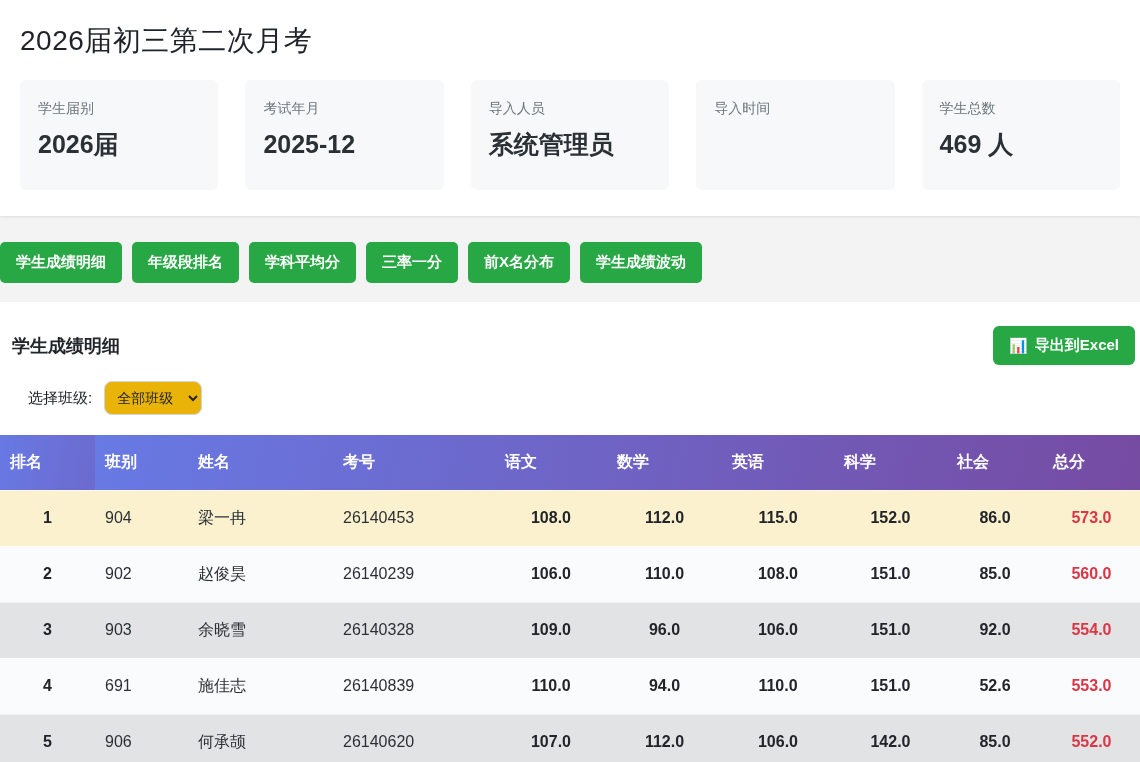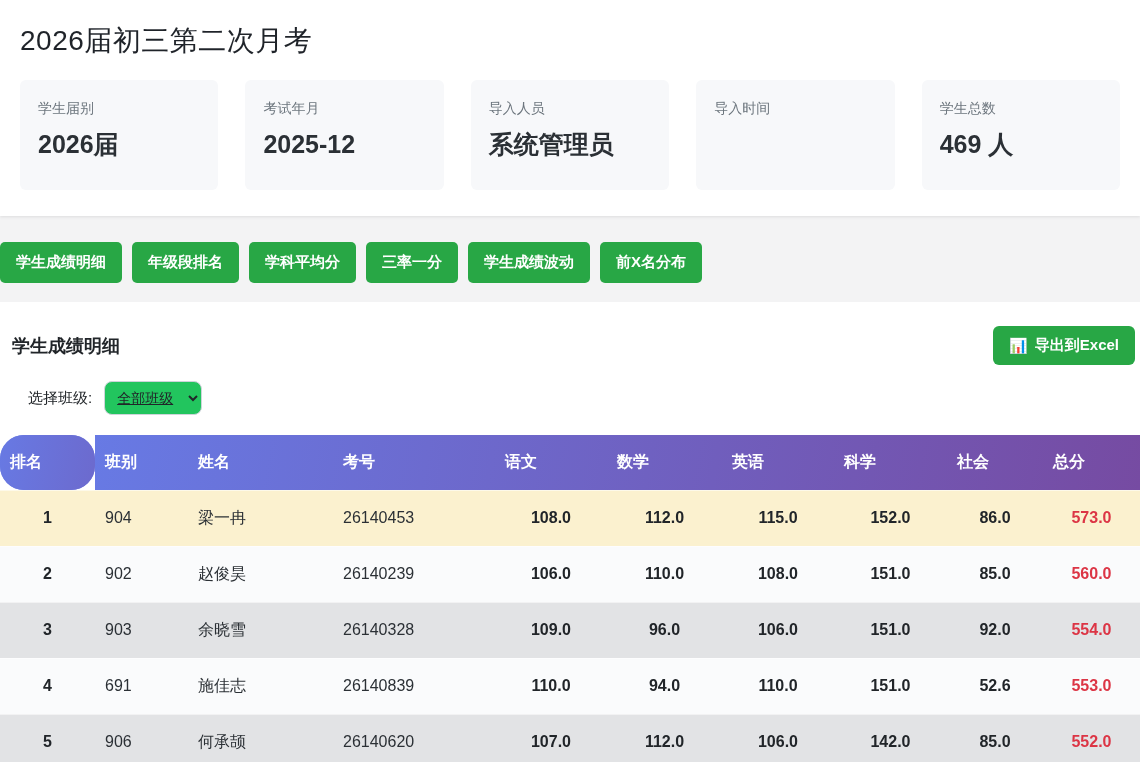--- a/index.html
+++ b/index.html
@@ -24,21 +24,21 @@
     padding:16px 20px 26px 20px;
     box-shadow:0 1px 3px rgba(0,0,0,.09);
   }
   .page-title{
     font-size:28px;
     font-weight:400;
     color:#1f2329;
     margin:6px 0 20px 0;
     letter-spacing:.5px;
   }
-  .info-cards{display:flex;gap:27px;}
+  .info-cards{display:flex;gap:27px;justify-content:center;}
   .info-card{
     flex:1;
     background:#f7f8fa;
     border-radius:6px;
     padding:20px 18px;
     height:110px;
   }
   .info-card .label{font-size:14px;color:#6c757d;margin-bottom:10px;}
   .info-card .value{font-size:25px;font-weight:700;color:#2b3035;line-height:1.35;}
   
@@ -94,41 +94,40 @@
     padding:0 12px;
     margin:16px 0 20px 16px;
   }
   .filter-label{font-size:15px;color:#212529;}
   .class-select{
     font-size:14px;
     font-family:inherit;
     padding:7px 8px;
     border:1px solid #ced4da;
     border-radius:8px;
-    background:#22c55e;
+    background:#eab308;
     color:#212529;
     min-width:98px;
-    text-decoration:underline;
   }
   
   table{
     width:1140px;
     border-collapse:collapse;
     table-layout:fixed;
   }
   thead th{
     background:linear-gradient(135deg,var(--grad-start) 0%,var(--grad-end) 100%);
     color:#fff;
     font-size:16px;
     font-weight:600;
     text-align:left;
     height:55px;
     padding-left:10px;
   }
-  thead tr th:first-child{background:linear-gradient(100deg,var(--grad-start) -30%,var(--grad-end) 300%);border-radius:24px;}
+  thead tr th:first-child{background:linear-gradient(100deg,var(--grad-start) -30%,var(--grad-end) 300%);}
   thead{background:linear-gradient(100deg,var(--grad-start) 0%,var(--grad-end) 100%);}
   thead th{background:transparent;}
   tbody td{
     height:56px;
     font-size:16px;
     color:#212529;
     border-top:1px solid rgba(255,255,255,.55);
   }
   tbody tr{background:var(--white-row);}
   tbody tr:nth-child(odd){background:var(--gray-row);}
@@ -164,22 +163,22 @@
       <div class="value">469 人</div>
     </div>
   </div>
 </div>
 
 <div class="tab-bar">
   <button class="tab-btn">学生成绩明细</button>
   <button class="tab-btn">年级段排名</button>
   <button class="tab-btn">学科平均分</button>
   <button class="tab-btn">三率一分</button>
+  <button class="tab-btn">前X名分布</button>
   <button class="tab-btn">学生成绩波动</button>
-  <button class="tab-btn">前X名分布</button>
 </div>
 
 <div class="content-card">
   <div class="section-head">
     <div class="section-title">学生成绩明细</div>
     <button class="export-btn">
       <span>📊</span>
       <span>导出到Excel</span>
     </button>
   </div>

